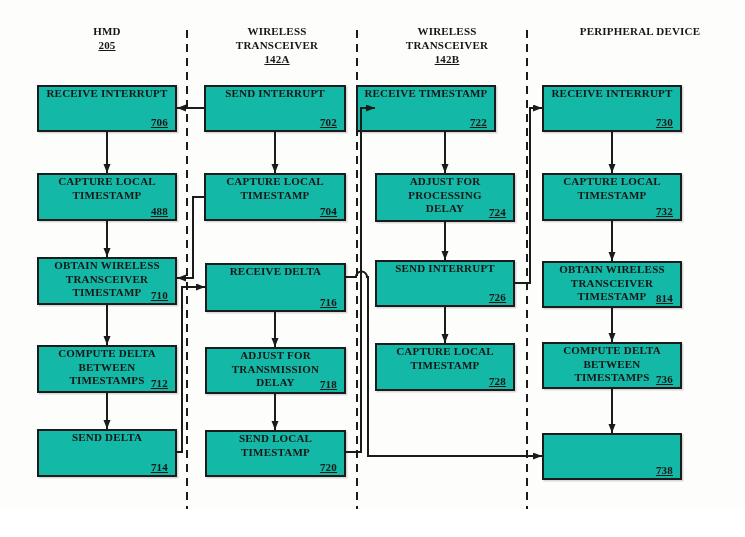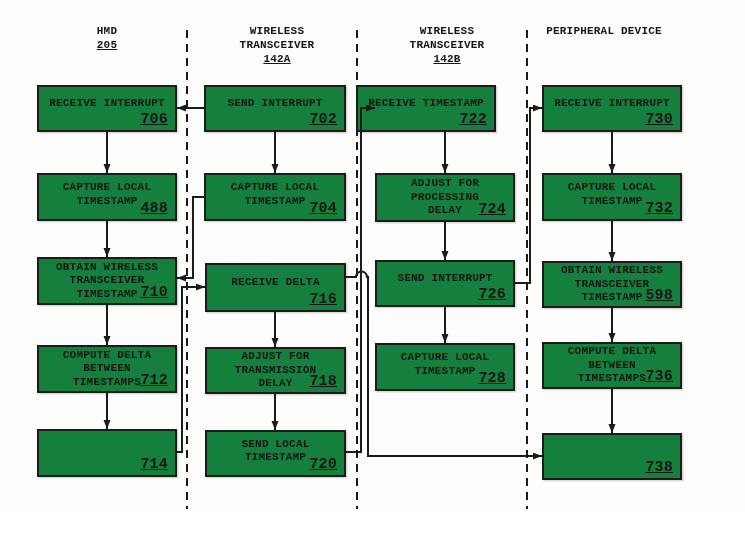--- a/index.html
+++ b/index.html
@@ -1,37 +1,37 @@
 <!DOCTYPE html>
 <html><head>
 <meta charset="utf-8">
 <style>
   html,body{margin:0;padding:0;background:#fff;}
   #canvas{
     position:relative;width:745px;height:509px;background:#fdfdfc;
-    font-family:Liberation Mono, monospace;color:#161616;overflow:hidden;
+    font-family:Liberation Serif, serif;color:#161616;overflow:hidden;
   }
   .colhead{
     position:absolute;transform:translateX(-50%);text-align:center;
     font-size:11px;font-weight:bold;line-height:14px;letter-spacing:.2px;white-space:nowrap;
   }
   .colhead .href{text-decoration:underline;}
   .box{
-    position:absolute;box-sizing:border-box;border:2px solid #1b1b1b;background:#15803d;
-    display:flex;align-items:center;justify-content:center;
+    position:absolute;box-sizing:border-box;border:2px solid #1b1b1b;background:#14b8a6;
+    display:flex;justify-content:center;
     box-shadow:1.5px 1.5px 0 rgba(0,0,0,0.14);
   }
   .box .lines{
     text-align:center;font-size:11px;font-weight:bold;line-height:13.5px;
     letter-spacing:.2px;white-space:nowrap;
   }
   .box.one .lines{padding-bottom:10px;}
   .box.two .lines{padding-bottom:5px;}
   .box .ref{
-    position:absolute;right:7px;bottom:2px;font-size:15px;font-weight:bold;
+    position:absolute;right:7px;bottom:2px;font-size:11px;font-weight:bold;
     text-decoration:underline;letter-spacing:.2px;
   }
   #wires{position:absolute;left:0;top:0;pointer-events:none;}
 </style>
 </head>
 <body>
 
 <div id="canvas">
 
   <div class="colhead" style="left:107px;top:24px">
@@ -41,21 +41,21 @@
   <div class="colhead" style="left:277px;top:24px">
     <div>WIRELESS</div>
     <div>TRANSCEIVER</div>
     <div class="href">142A</div>
   </div>
   <div class="colhead" style="left:447px;top:24px">
     <div>WIRELESS</div>
     <div>TRANSCEIVER</div>
     <div class="href">142B</div>
   </div>
-  <div class="colhead" style="left:604px;top:24px">
+  <div class="colhead" style="left:640px;top:24px">
     <div>PERIPHERAL DEVICE</div>
   </div>
 
   <div class="box one" style="left:37px;top:85px;width:140px;height:47px">
     <div class="lines">
         <div>RECEIVE INTERRUPT</div>
       </div>
     <span class="ref">706</span>
   </div>
   <div class="box two" style="left:37px;top:173px;width:140px;height:48px">
@@ -75,20 +75,23 @@
   </div>
   <div class="box" style="left:37px;top:345px;width:140px;height:48px">
     <div class="lines">
       <div>COMPUTE DELTA</div>
       <div>BETWEEN</div>
       <div>TIMESTAMPS</div>
     </div>
     <span class="ref">712</span>
   </div>
   <div class="box one" style="left:37px;top:429px;width:140px;height:48px">
+    <div class="lines">
+        <div>SEND DELTA</div>
+      </div>
     <span class="ref">714</span>
   </div>
 
   <div class="box one" style="left:204px;top:85px;width:142px;height:47px">
     <div class="lines">
         <div>SEND INTERRUPT</div>
       </div>
     <span class="ref">702</span>
   </div>
   <div class="box two" style="left:204px;top:173px;width:142px;height:48px">
@@ -160,21 +163,21 @@
       <div>TIMESTAMP</div>
     </div>
     <span class="ref">732</span>
   </div>
   <div class="box" style="left:542px;top:261px;width:140px;height:47px">
     <div class="lines">
       <div>OBTAIN WIRELESS</div>
       <div>TRANSCEIVER</div>
       <div>TIMESTAMP</div>
     </div>
-    <span class="ref">598</span>
+    <span class="ref">814</span>
   </div>
   <div class="box" style="left:542px;top:342px;width:140px;height:47px">
     <div class="lines">
       <div>COMPUTE DELTA</div>
       <div>BETWEEN</div>
       <div>TIMESTAMPS</div>
     </div>
     <span class="ref">736</span>
   </div>
   <div class="box" style="left:542px;top:433px;width:140px;height:47px">

